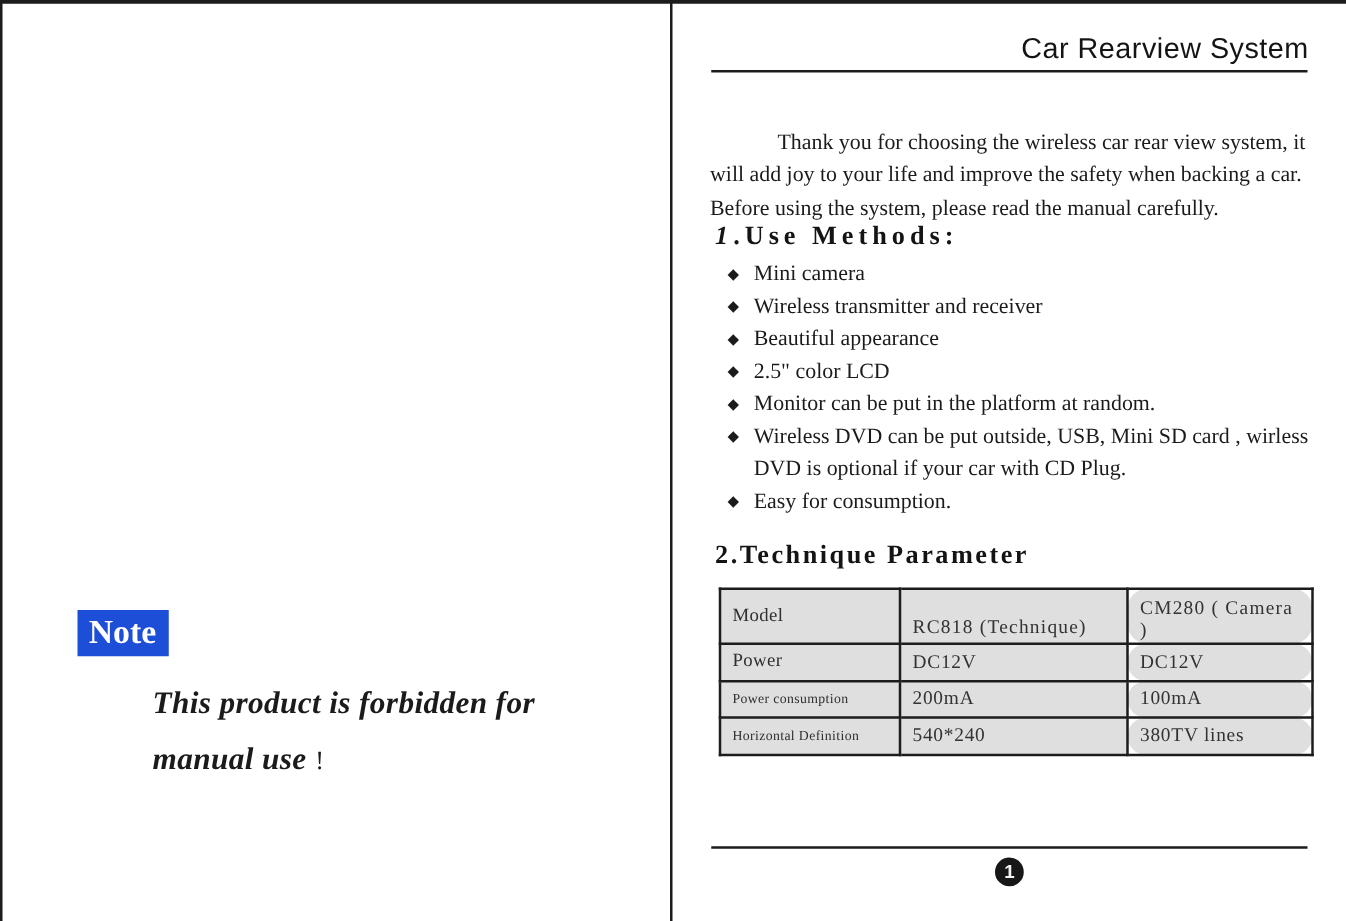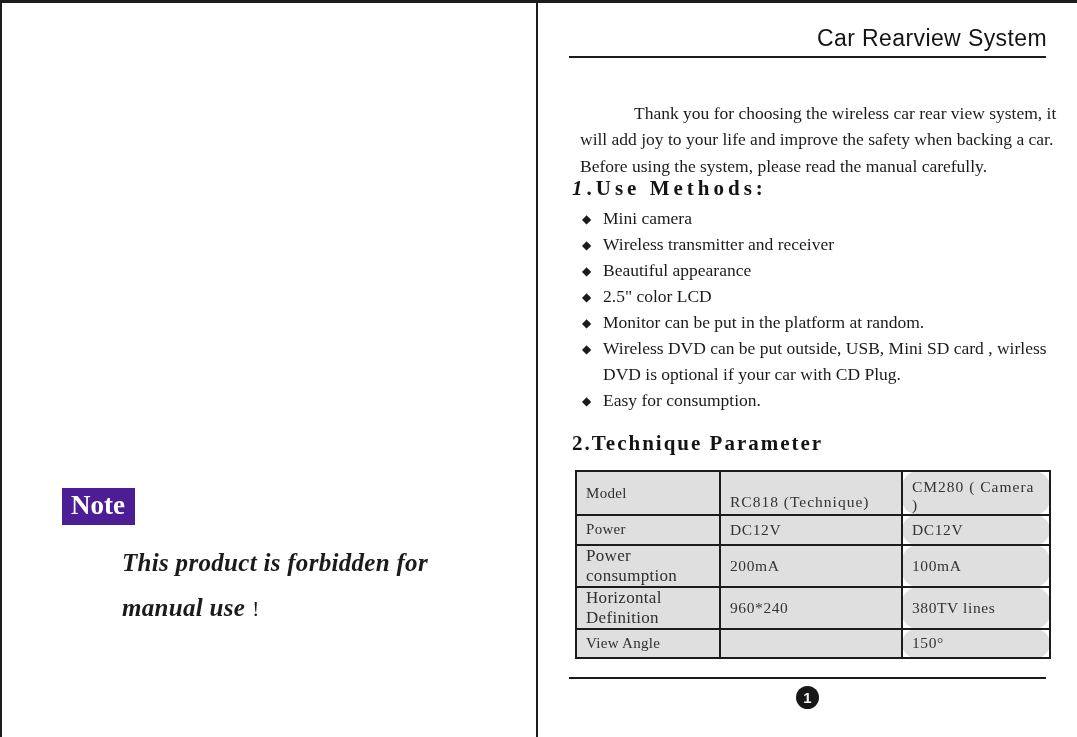--- a/index.html
+++ b/index.html
@@ -8,41 +8,41 @@
     overflow:hidden;color:#1b1b1b;
     font-family:"Liberation Serif","DejaVu Serif",serif;
   }
   
   .top-border{position:absolute;left:0;top:0;width:1077px;height:3px;background:#1c1c1c;}
   .left-border{position:absolute;left:0;top:0;width:2px;height:737px;background:#1c1c1c;}
   .center-divider{position:absolute;left:536px;top:0;width:2px;height:737px;background:#1c1c1c;}
 
   
   .note-badge{
-    position:absolute;left:62px;top:488px;background:#4c1d95;color:#ffffff;
+    position:absolute;left:62px;top:488px;background:#1d4ed8;color:#ffffff;
     font-size:27px;font-weight:bold;padding:1px 10px 4px 9px;line-height:32px;
   }
   .warning-text{
     position:absolute;left:122px;top:540px;width:420px;
     font-size:25px;font-weight:bold;font-style:italic;line-height:45px;
     letter-spacing:0.3px;
   }
   .warning-text .exclaim{font-style:normal;font-weight:normal;font-size:21px;margin-left:7px;}
 
   
   .page-title{
     position:absolute;left:570px;top:25px;width:477px;text-align:right;
     font-family:"Liberation Sans","DejaVu Sans",sans-serif;
     font-size:23px;font-weight:normal;letter-spacing:0.4px;color:#141414;
   }
   .header-rule{position:absolute;left:569px;top:56px;width:477px;height:2px;background:#1c1c1c;}
 
   .intro{
     position:absolute;left:568px;top:82px;width:480px;
-    font-size:17.5px;line-height:26.5px;text-indent:54px;margin-left:12px;
+    font-size:17.5px;line-height:26.5px;text-indent:54px;
   }
 
   .sec-heading{
     position:absolute;left:572px;font-weight:bold;color:#141414;white-space:nowrap;
   }
   .sec1{top:176px;font-size:21px;letter-spacing:4px;}
   .sec1 .sec-num{font-style:italic;}
   .sec2{top:431px;font-size:21px;letter-spacing:2px;}
 
   .feature-list{
@@ -60,21 +60,21 @@
   }
   table.params td{
     border:2px solid #1c1c1c;background:#dfdfdf;padding:0 9px;
     font-size:15px;color:#2f2f2f;vertical-align:middle;letter-spacing:0.3px;
   }
   table.params .c1{width:124px;}
   table.params .c2{width:162px;}
   table.params .c3{width:128px;border-radius:16px;}
   table.params tr.r0 td{height:36px;}
   table.params tr.rn td{height:27.5px;}
-  table.params td.small{font-size:17px;}
+  table.params td.small{font-size:11px;}
   table.params td.val{font-size:15.5px;letter-spacing:0.6px;color:#333333;}
   table.params td.vbottom{vertical-align:bottom;padding-bottom:3px;letter-spacing:1px;}
   table.params td.vtop{vertical-align:top;padding-top:6px;letter-spacing:1px;}
 
   .footer-rule{position:absolute;left:569px;top:677px;width:477px;height:2px;background:#1c1c1c;}
   .page-badge{
     position:absolute;left:796px;top:686px;width:23px;height:23px;border-radius:50%;
     background:#171717;color:#f4f4f4;text-align:center;line-height:23px;
     font-family:"Liberation Sans","DejaVu Sans",sans-serif;font-size:15px;font-weight:bold;
   }
@@ -154,27 +154,22 @@
           <td class="c2 val">DC12V</td>
           <td class="c3 val">DC12V</td>
         </tr>
         <tr class="rn">
           <td class="c1 small">Power consumption</td>
           <td class="c2 val">200mA</td>
           <td class="c3 val">100mA</td>
         </tr>
         <tr class="rn">
           <td class="c1 small">Horizontal Definition</td>
-          <td class="c2 val">960*240</td>
+          <td class="c2 val">540*240</td>
           <td class="c3 val">380TV lines</td>
-        </tr>
-        <tr class="rn">
-          <td class="c1">View Angle</td>
-          <td class="c2 val"></td>
-          <td class="c3 val">150°</td>
         </tr>
       </tbody>
     </table>
 
     <div class="footer-rule"></div>
     <div class="page-badge">
       <span>1</span>
     </div>
 
   </div>

